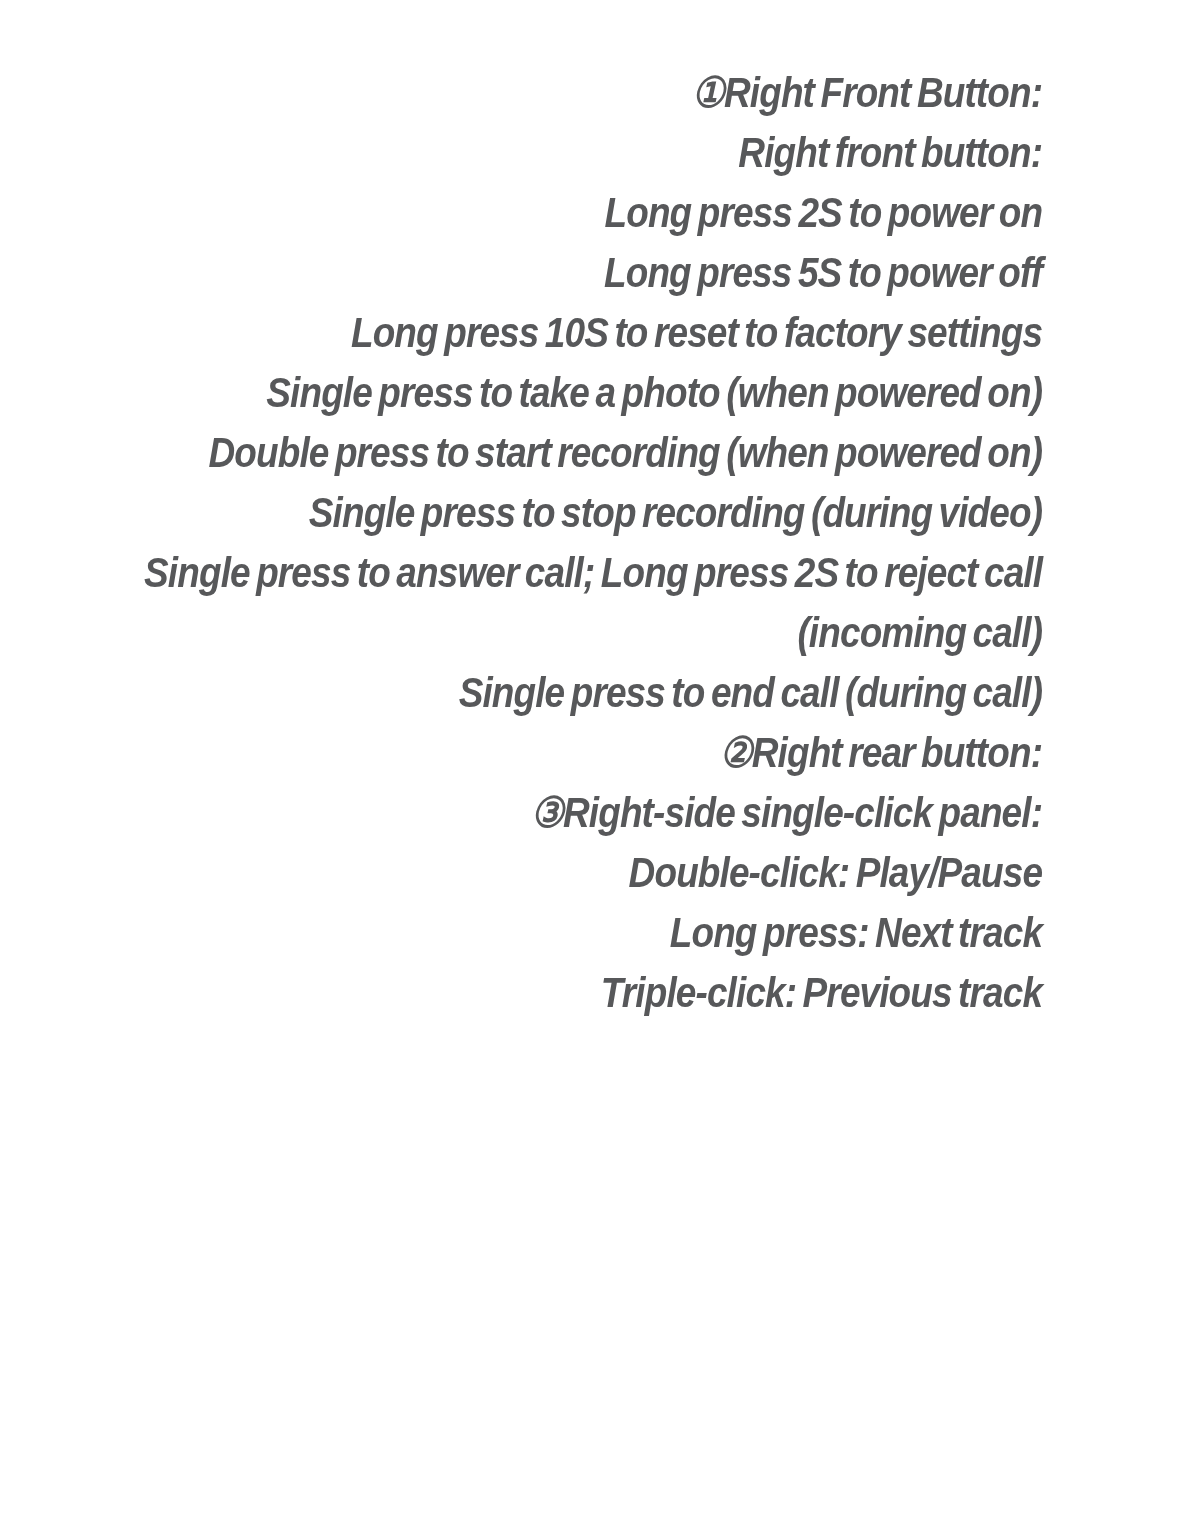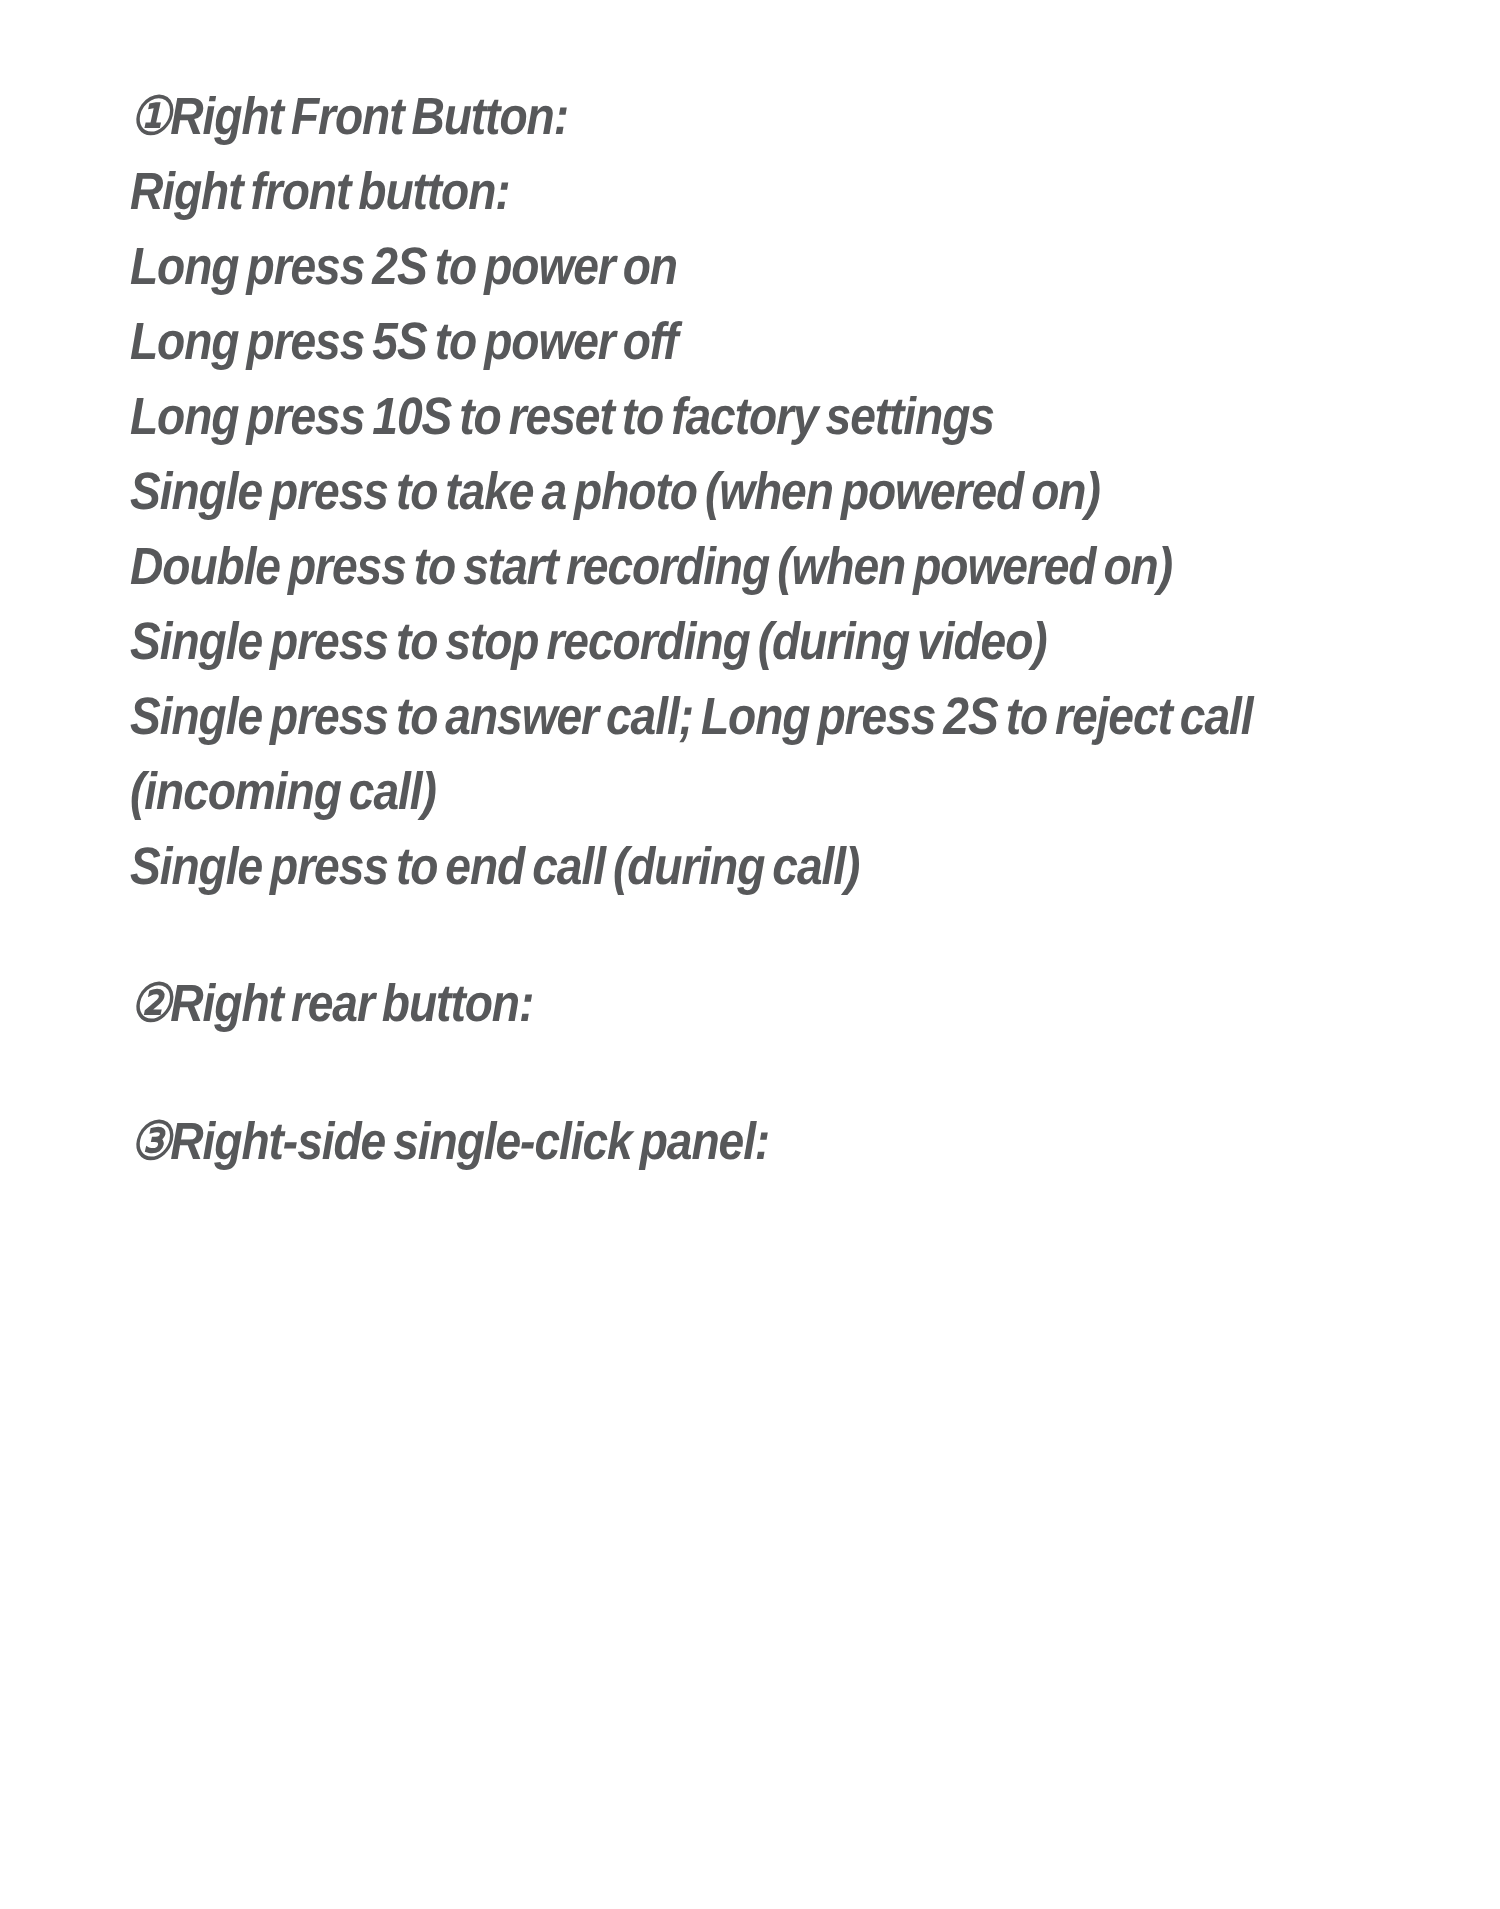--- a/index.html
+++ b/index.html
@@ -7,39 +7,39 @@
     padding: 0;
   }
   body {
     width: 1200px;
     height: 1527px;
     background: #ffffff;
     overflow: hidden;
   }
   main {
     padding: 63px 30px 0 104px;
+    text-align: right;
   }
   p {
     margin: 0;
   }
   .txt {
     font-family: "Liberation Sans", sans-serif;
     font-style: italic;
     font-weight: 700;
     font-size: 42px;
     line-height: 60px;
     color: #57585a;
     letter-spacing: -1px;
     word-spacing: -0.08em;
     white-space: nowrap;
     transform: scaleX(0.88);
     transform-origin: left center;
   }
   section + section {
-    margin-top: 50px;
   }
 </style>
 </head>
 <body>
 
 <main>
   <section>
     <p class="txt">①Right Front Button:</p>
     <div class="lines">
         <p class="txt">Right front button:</p>
@@ -54,14 +54,19 @@
         <p class="txt">Single press to end call (during call)</p>
       </div>
   </section>
 
   <section>
     <p class="txt">②Right rear button:</p>
   </section>
 
   <section>
     <p class="txt">③Right-side single-click panel:</p>
+    <div class="lines">
+        <p class="txt">Double-click: Play/Pause</p>
+        <p class="txt">Long press: Next track</p>
+        <p class="txt">Triple-click: Previous track</p>
+      </div>
   </section>
 </main>
 
 </body></html>

